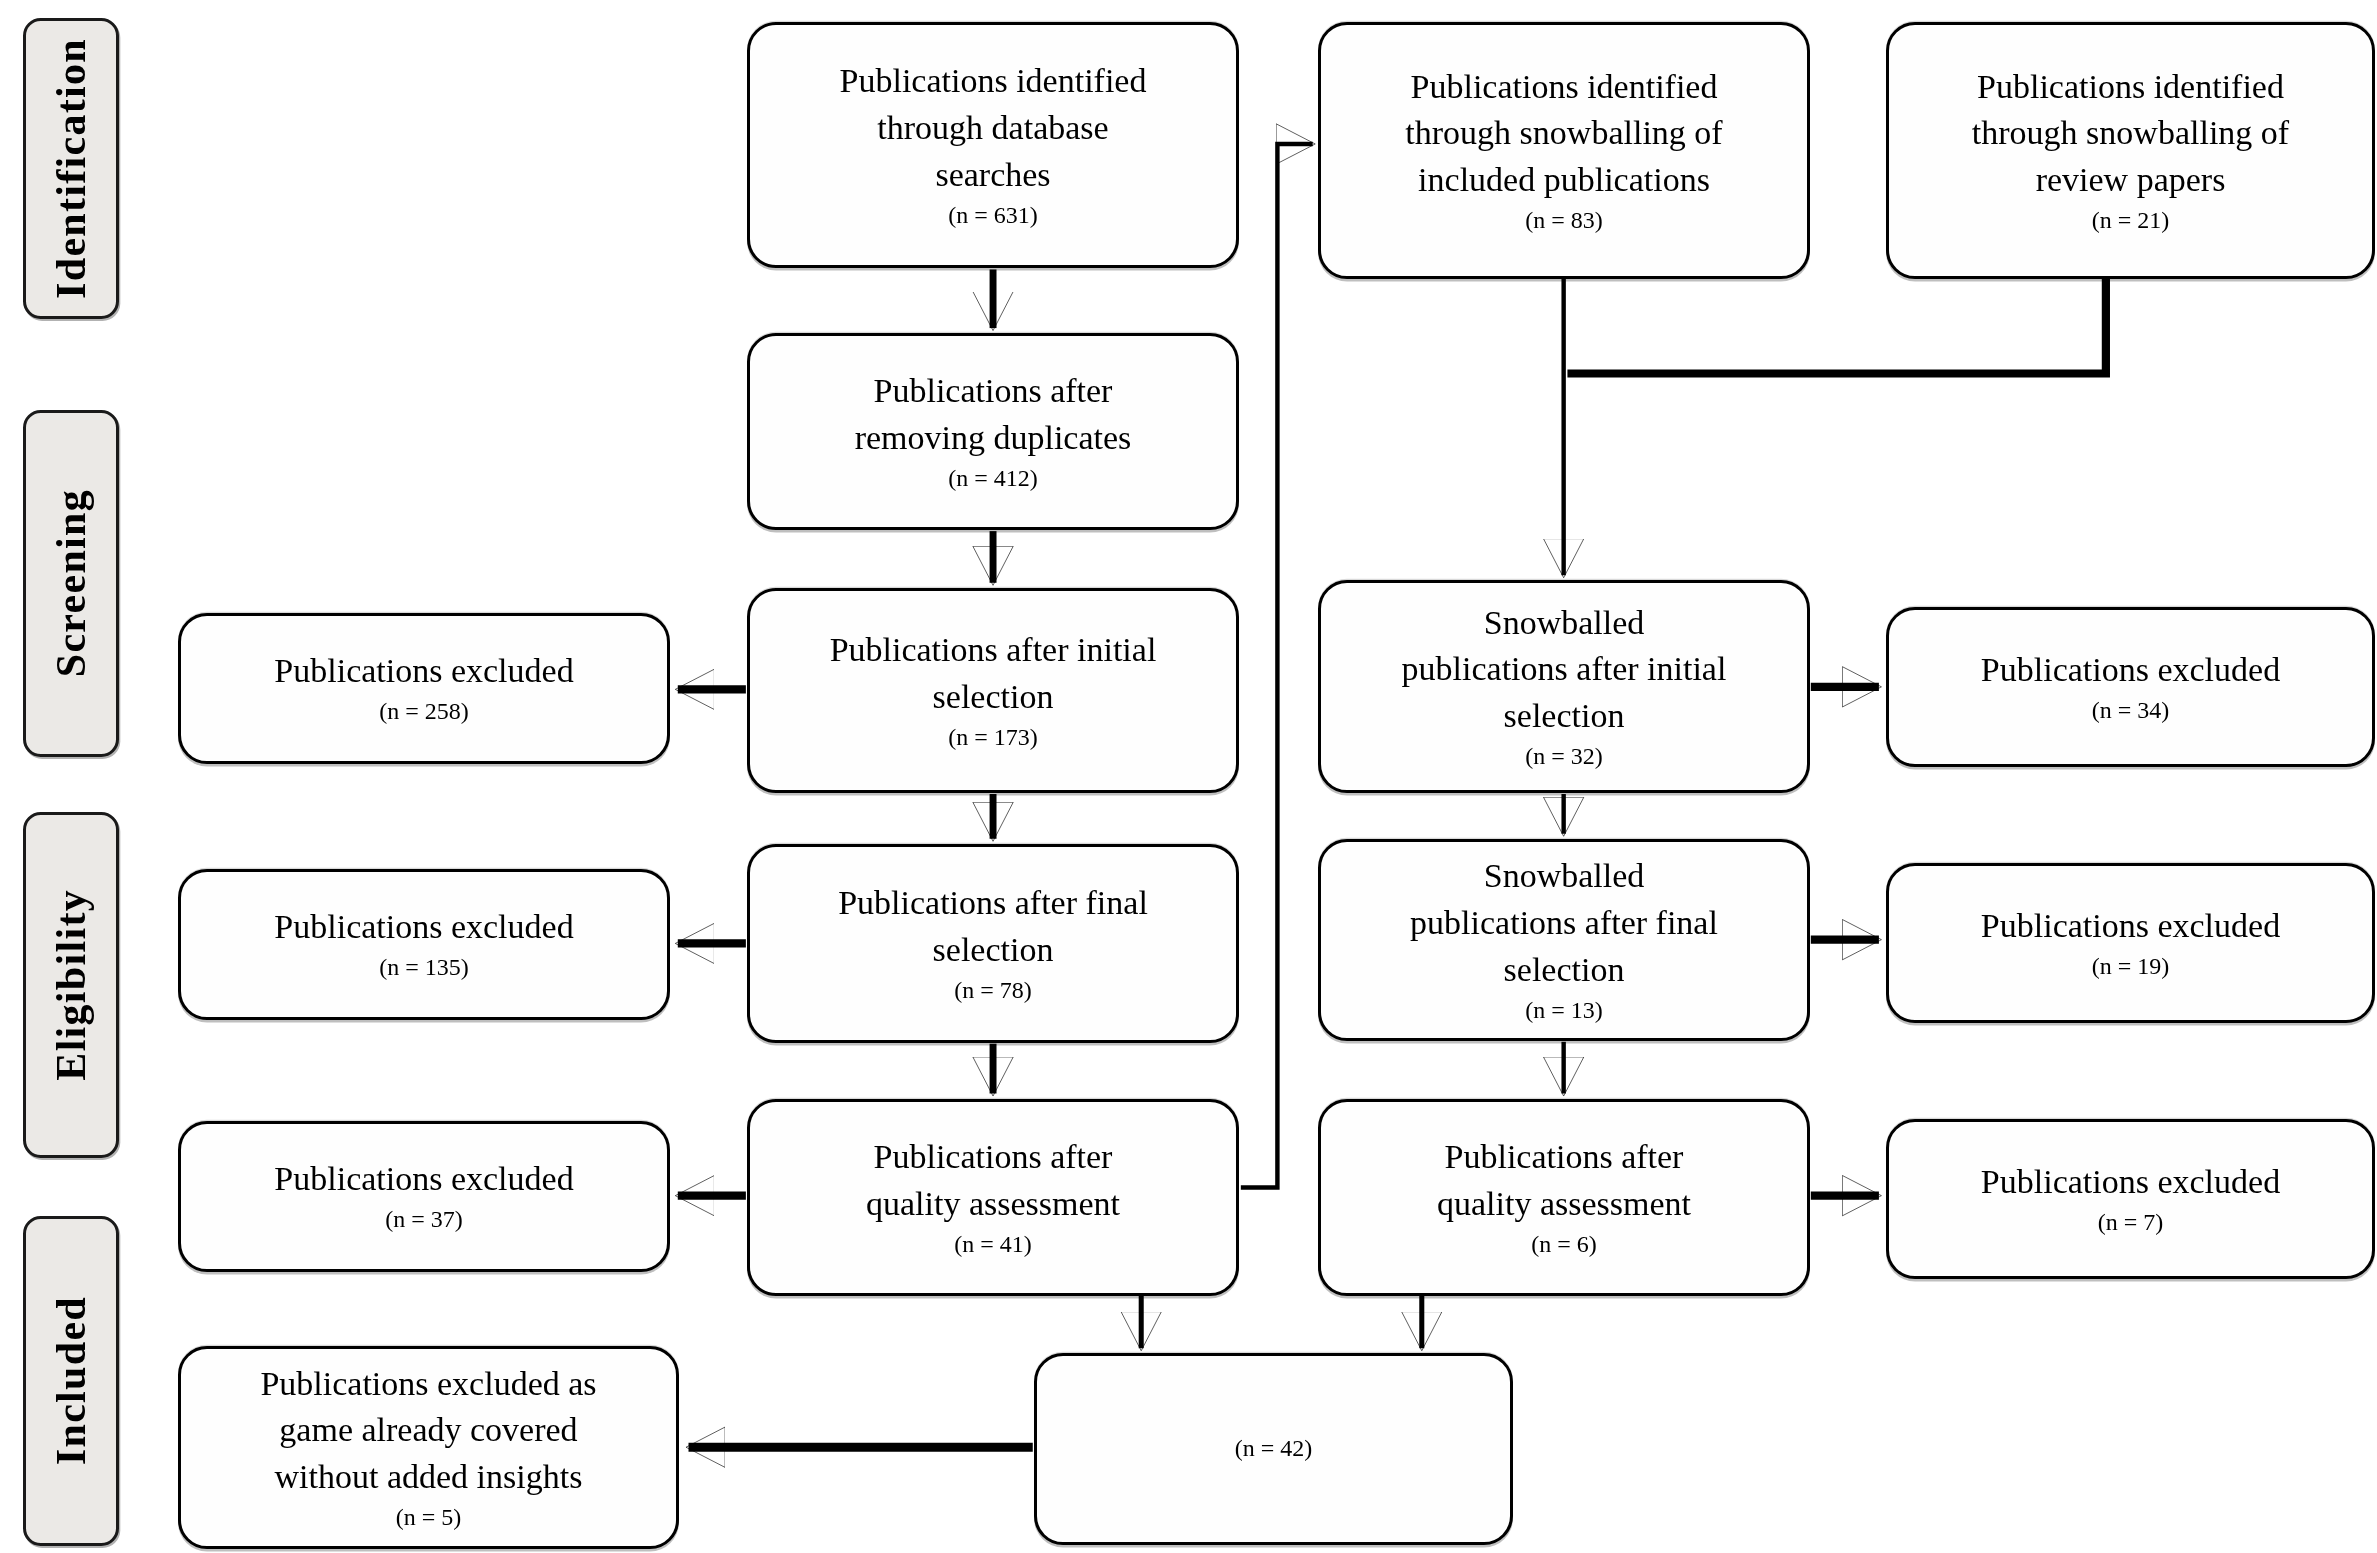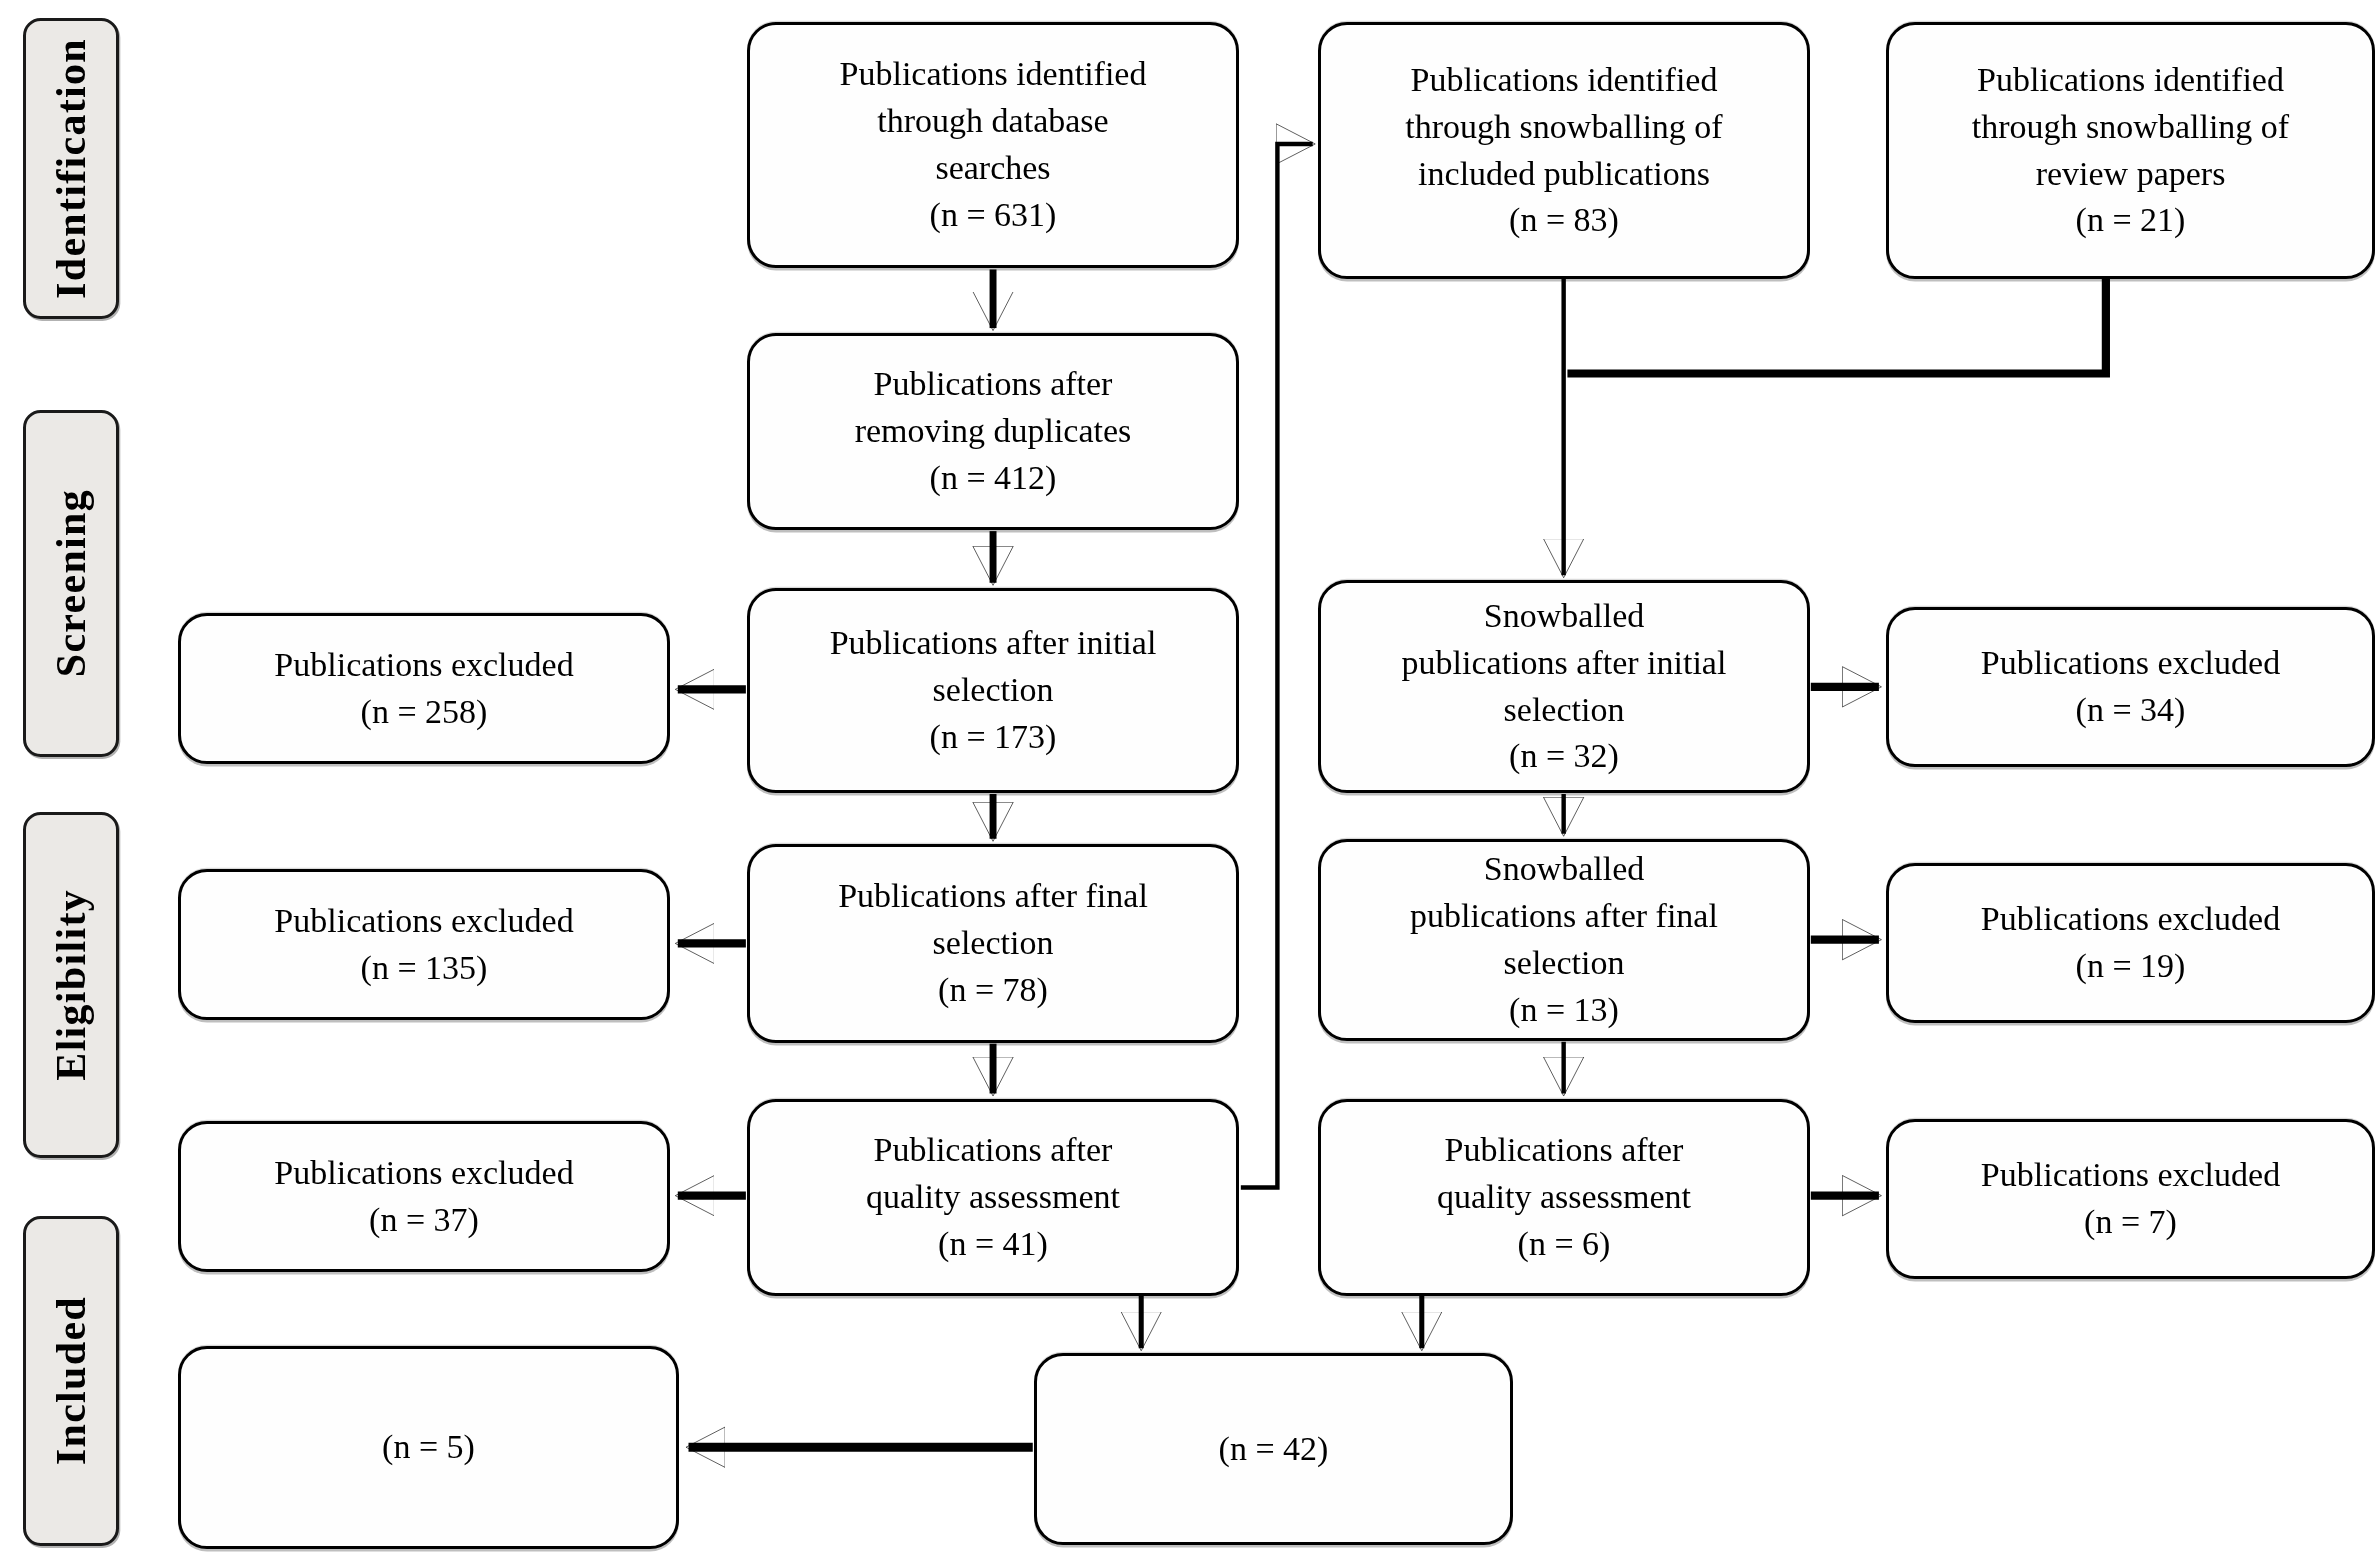--- a/index.html
+++ b/index.html
@@ -25,21 +25,21 @@
     text-align: center;
     padding: 0 24px;
     box-shadow: 0 2.5px 0 rgba(0,0,0,0.25), 0 -1.3px 0 rgba(0,0,0,0.15);
   }
   .btxt {
     white-space: pre-line;
     font-size: 34px;
     line-height: 1.38;
   }
   .bnum {
-    font-size: 34px;
+    font-size: 24px;
     line-height: 1.38;
   }
   
   .stage {
     position: absolute;
     box-sizing: border-box;
     background: #ebe9e6;
     border: 3.8px solid #1a1a1a;
     border-radius: 17.7px;
     display: flex;
@@ -196,20 +196,23 @@
     <div class="btxt">Publications after
 quality assessment</div>
     <div class="bnum">(n = 6)</div>
   </div>
   <div class="fbox" style="left:1886px;top:1119px;width:489px;height:160px;">
     <div class="btxt">Publications excluded</div>
     <div class="bnum">(n = 7)</div>
   </div>
 
   <div class="fbox" style="left:178px;top:1346px;width:501px;height:203px;">
+    <div class="btxt">Publications excluded as
+game already covered
+without added insights</div>
     <div class="bnum">(n = 5)</div>
   </div>
   <div class="fbox" style="left:1034px;top:1353px;width:479px;height:192px;">
     <div class="bnum">(n = 42)</div>
   </div>
 
 </div>
 
 
 </body></html>

